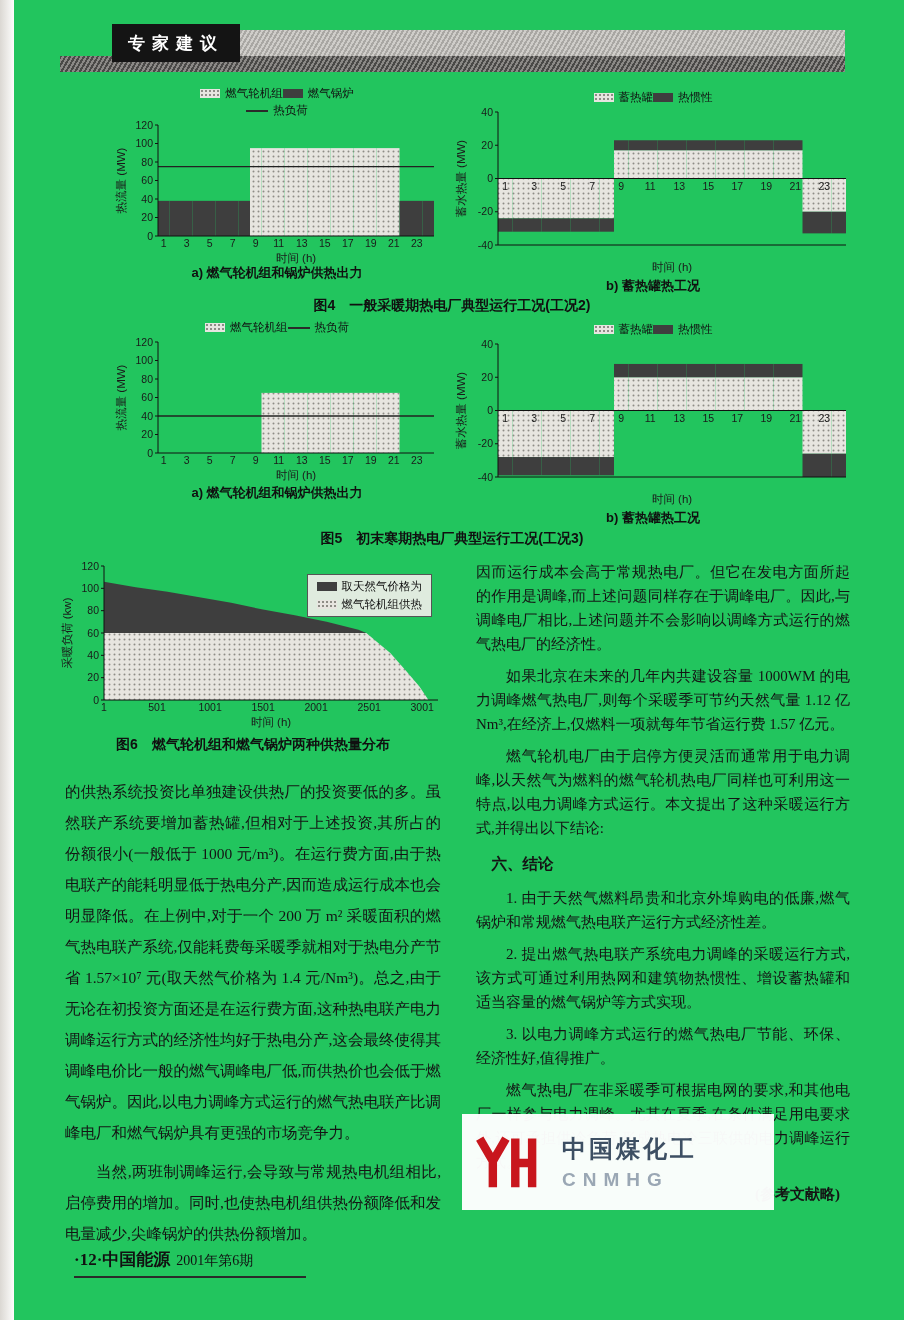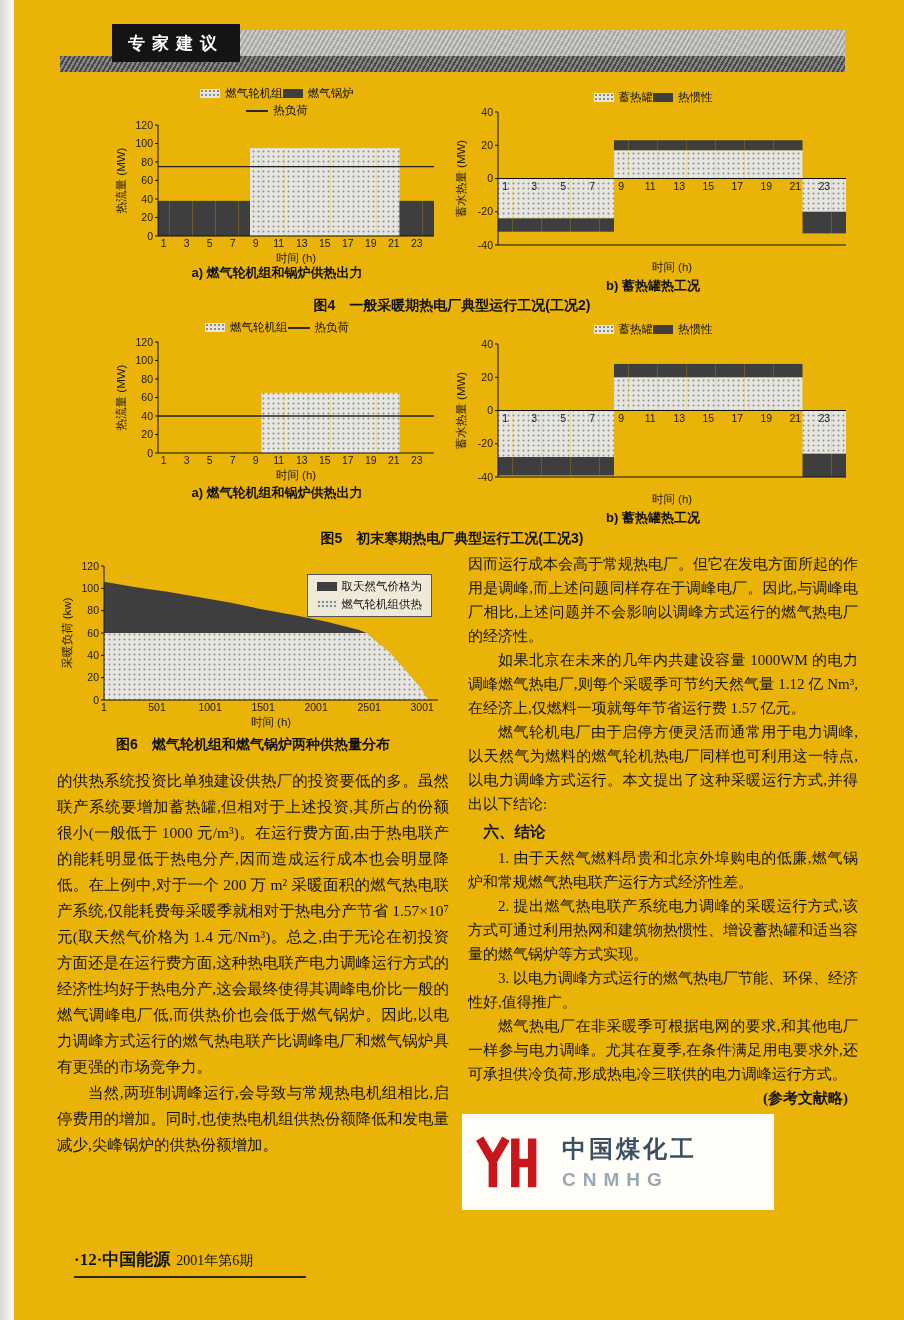--- a/index.html
+++ b/index.html
@@ -1,16 +1,16 @@
 <!DOCTYPE html>
 <html><head>
 <meta charset="utf-8">
 <style>
   html,body{margin:0;padding:0;background:#f0efec;}
-  .page{position:relative;width:904px;height:1320px;margin:0 auto;background:#eab308;
+  .page{position:relative;width:904px;height:1320px;margin:0 auto;background:#22c55e;
         font-family:"Liberation Serif","DejaVu Serif",serif;color:#151515;overflow:hidden;}
   .page::before{content:"";position:absolute;left:0;top:0;bottom:0;width:14px;
         background:linear-gradient(90deg,#dbd8d3,#fdfdfc);pointer-events:none;}
 
   
   .band{position:absolute;}
   .band-light{left:116px;top:30px;width:729px;height:26px;
         background:repeating-linear-gradient(120deg,#a9a7a3 0 2px,#cfcdc9 2px 4px);}
   .band-dark{left:60px;top:56px;width:785px;height:16px;
         background:repeating-linear-gradient(120deg,#4a4947 0 2px,#8b8986 2px 4px);}
@@ -30,22 +30,22 @@
   .lg-item{display:flex;align-items:center;gap:5px;font-size:11.5px;color:#111;}
   .sw{width:20px;height:9px;display:inline-block;}
   .sw-dark{background:#3e3e3e;}
   .sw-dots{background-color:#e7e5e0;background-image:radial-gradient(#8e8c86 .8px,transparent 1px);background-size:4px 4px;}
   .sw-line{width:22px;height:0;border-top:2px solid #2a2a2a;}
   .subcap{position:absolute;text-align:center;font:bold 13px "Liberation Sans",sans-serif;color:#101010;}
   .figcap{position:absolute;text-align:center;font:bold 14px "Liberation Sans",sans-serif;color:#101010;}
 
   
   .col{position:absolute;}
-  .para{margin:0;text-align:justify;font-size:15px;line-height:24px;color:#141414;}
-  .col-left .para{font-size:15.5px;line-height:26px;}
+  .para{margin:8px;text-align:justify;font-size:15px;line-height:24px;color:#141414;}
+  .col-left .para{font-size:15.5px;line-height:31px;}
   .para.ind{text-indent:2em;}
   .para.hd{font-weight:bold;text-indent:1em;padding:4px 0 2px;font-size:15.5px;}
   .para.ref{text-align:right;padding-right:10px;font-weight:bold;}
 
   
   .watermark{position:absolute;left:462px;top:1114px;width:312px;height:96px;background:rgba(255,255,255,.97);
         display:flex;align-items:center;gap:24px;padding:4px 10px;box-sizing:border-box;z-index:3;}
   .wm-cn{font:bold 24px "Liberation Sans",sans-serif;color:#3d4f63;letter-spacing:3px;}
   .wm-en{font:bold 19px "Liberation Sans",sans-serif;color:#9aa7b4;letter-spacing:7px;margin-top:4px;}
 

